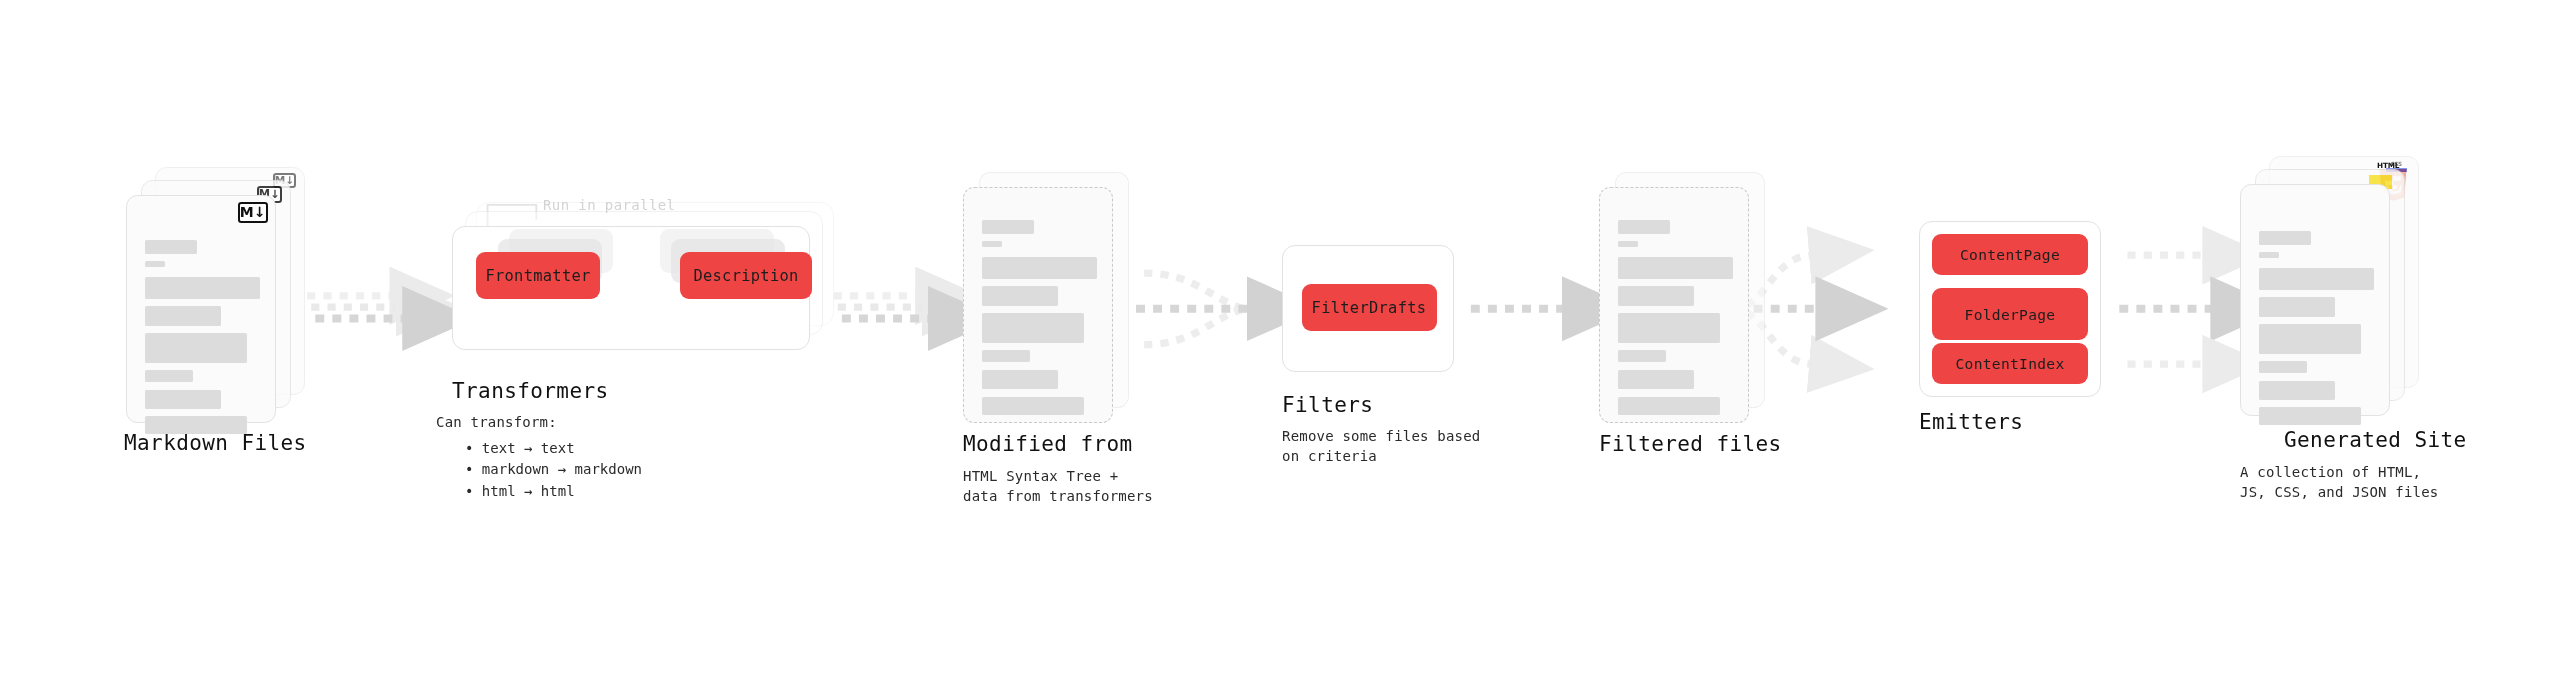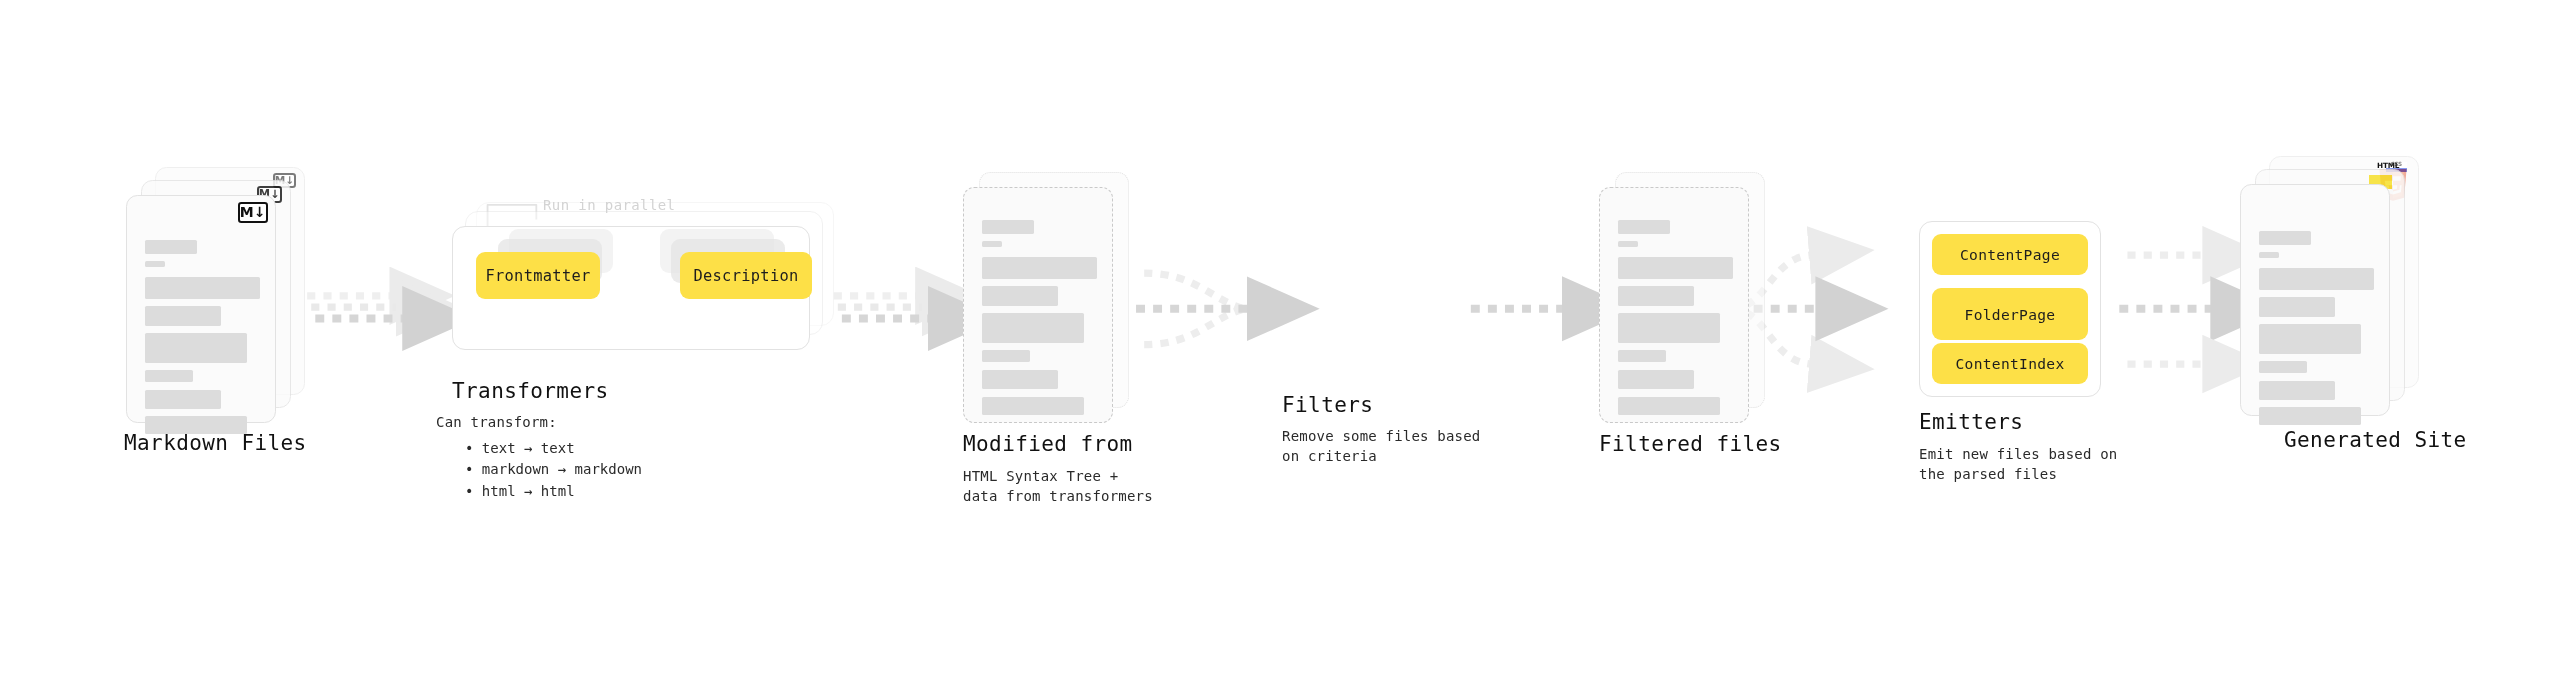--- a/index.html
+++ b/index.html
@@ -46,21 +46,21 @@
   .groupbox{
     position:absolute;box-sizing:border-box;
     border:1.3px solid #e2e2e2;border-radius:13px;background:#ffffff;
   }
   .groupbox.g2{opacity:.45;}
   .groupbox.g3{opacity:.3;}
 
   
   .chip{
     position:absolute;box-sizing:border-box;
-    background:#fde047;border-radius:9px;
+    background:#ef4444;border-radius:9px;
     display:flex;align-items:center;justify-content:center;
     font-size:15.4px;color:#1d1d1d;letter-spacing:0.3px;white-space:nowrap;
   }
   .chip.ghost2{background:#e4e4e4;opacity:.75;}
   .chip.ghost3{background:#ececec;opacity:.65;}
 
   
   .title{position:absolute;font-size:21px;color:#111;letter-spacing:0.4px;white-space:nowrap;}
   .sub{position:absolute;font-size:14px;color:#2a2a2a;line-height:20.3px;letter-spacing:0.2px;white-space:pre;}
   .parallel{position:absolute;font-size:14px;color:#d3d3d3;letter-spacing:0.4px;white-space:nowrap;}
@@ -193,20 +193,24 @@
         <div class="line" style="width:42%;height:12.2px;"></div>
         <div class="line" style="width:66%;height:19.5px;"></div>
         <div class="line" style="width:88%;height:18px;"></div>
       </div>
     </div>
   </div>
   <div class="title" style="left:963px;top:432px;">Modified from</div>
   <div class="sub" style="left:963px;top:466px;">HTML Syntax Tree +
 data from transformers</div>
 
+  <div class="abs" style="left:1282px;top:245px;width:179px;height:130px;">
+    <div class="groupbox" style="left:0px;top:0px;width:172px;height:127px;"></div>
+    <div class="chip" style="left:19.5px;top:39px;width:135px;height:47px;">FilterDrafts</div>
+  </div>
   <div class="title" style="left:1282px;top:393px;">Filters</div>
   <div class="sub" style="left:1282px;top:426px;">Remove some files based
 on criteria</div>
 
   <div class="docstack" style="left:1599px;top:172px;width:187px;height:260px;">
     <div class="doc dotted back2" style="left:16.3px;top:0px;width:150px;height:236px;"></div>
     <div class="doc dashed" style="left:0px;top:14.6px;width:150px;height:236px;">
       <div class="docbody" style="top:32.5px;">
         <div class="line" style="width:52px;height:14px;"></div>
         <div class="line" style="width:19.5px;height:5.7px;margin-bottom:9.8px;"></div>
@@ -221,22 +225,20 @@
   </div>
   <div class="title" style="left:1599px;top:432px;">Filtered files</div>
 
   <div class="abs" style="left:1919px;top:221px;width:187px;height:179px;">
     <div class="groupbox" style="left:0px;top:0px;width:182px;height:176px;"></div>
     <div class="chip" style="left:13px;top:13px;width:156px;height:41px;font-size:14.6px;">ContentPage</div>
     <div class="chip" style="left:13px;top:67px;width:156px;height:52px;font-size:14.6px;">FolderPage</div>
     <div class="chip" style="left:13px;top:122px;width:156px;height:41px;font-size:14.6px;">ContentIndex</div>
   </div>
   <div class="title" style="left:1919px;top:410px;">Emitters</div>
-  <div class="sub" style="left:1919px;top:444px;">Emit new files based on
-the parsed files</div>
 
   <div class="docstack" style="left:2240px;top:156px;width:195px;height:268px;">
     <div class="doc back2" style="left:29px;top:0px;width:150px;height:232px;">
       <div class="cssbadge" style="right:11.4px;top:4.9px;">
         <span class="cssword">CSS</span>
         <span class="cssbar"></span>
       </div>
     </div>
     <div class="doc back1" style="left:14.6px;top:13px;width:150px;height:232px;">
       <div class="jsbadge" style="right:11.4px;top:4.9px;width:23px;height:14px;"></div>
@@ -251,15 +253,17 @@
         <div class="line" style="width:42%;height:12.2px;"></div>
         <div class="line" style="width:66%;height:19.5px;"></div>
         <div class="line" style="width:88%;height:18px;"></div>
       </div>
     </div>
   </div>
   <div class="abs" style="left:2377px;top:161px;font-size:7.3px;font-weight:700;color:#111;letter-spacing:-0.2px;
        font-family:'DejaVu Sans','Liberation Sans',sans-serif;">HTML</div>
 
   <div class="title" style="left:2240px;top:428px;margin-left:44px;">Generated Site</div>
+  <div class="sub" style="left:2240px;top:462px;">A collection of HTML,
+JS, CSS, and JSON files</div>
 
 </div>
 
 
 </body></html>

